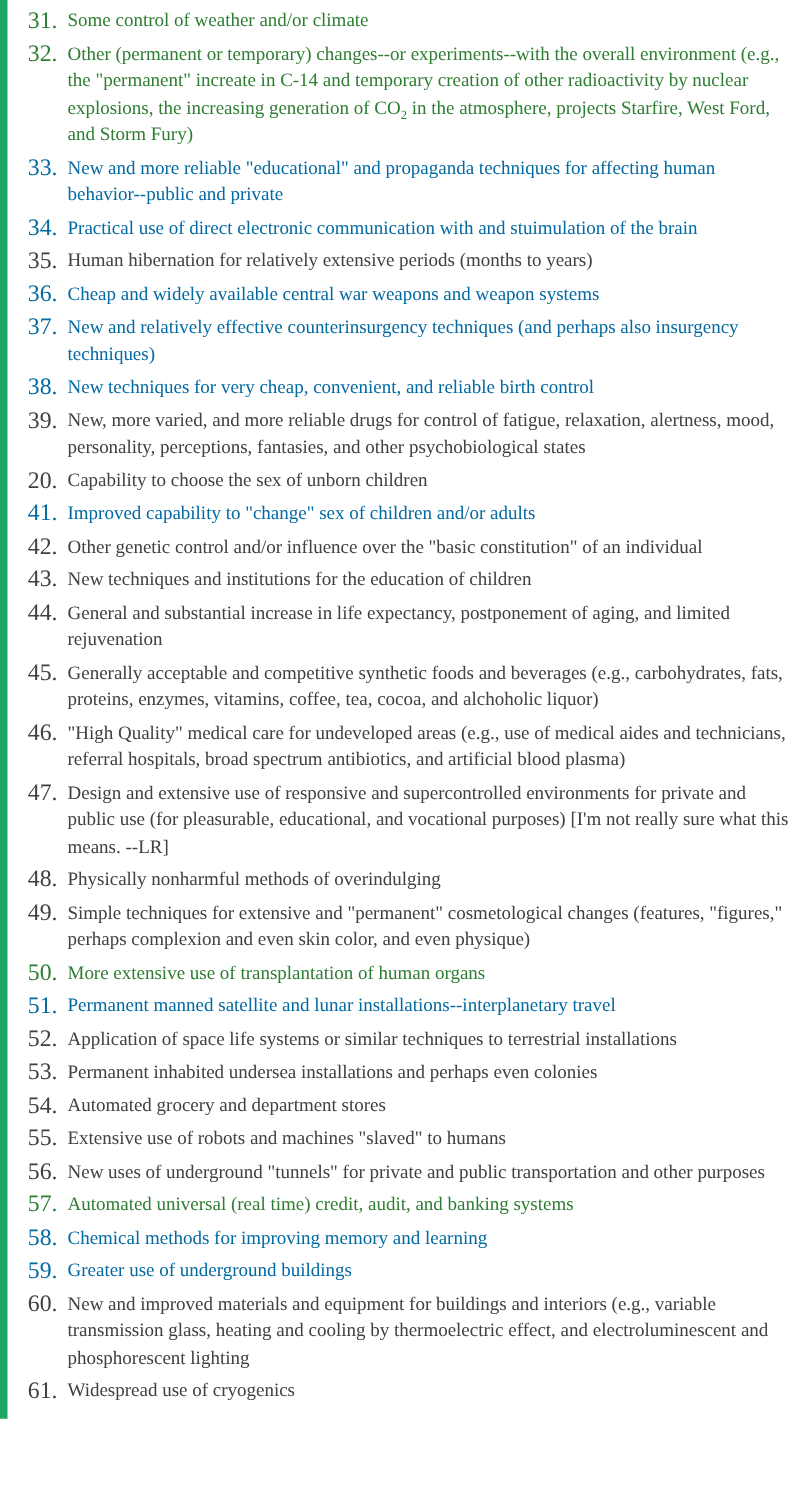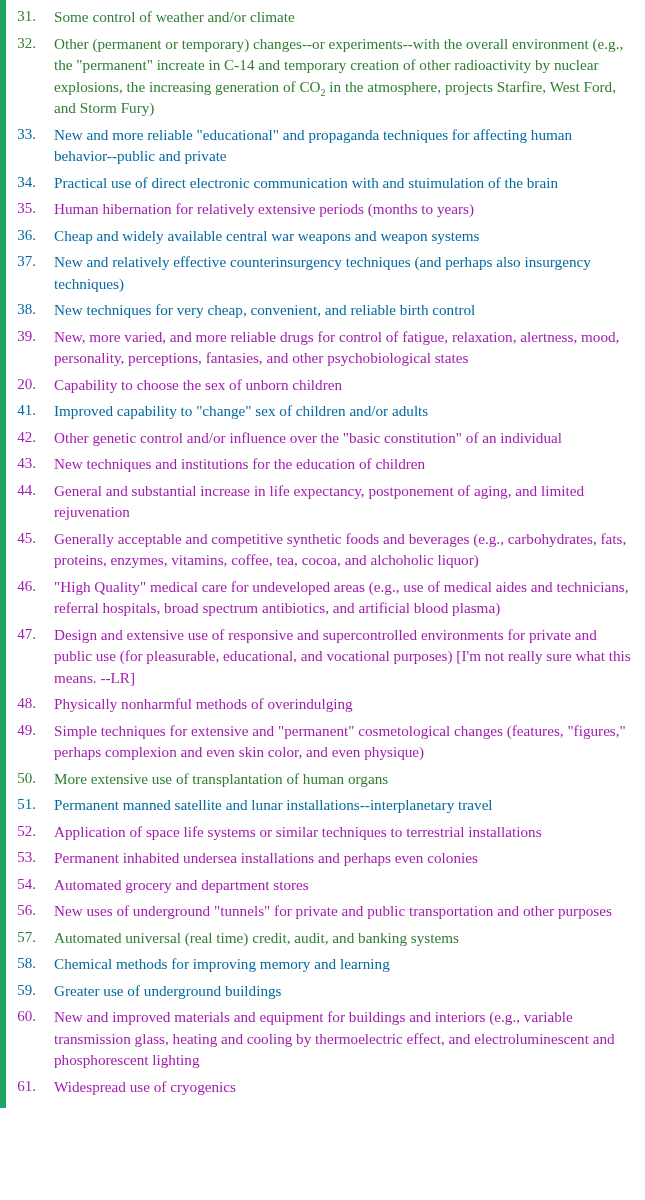--- a/index.html
+++ b/index.html
@@ -35,28 +35,28 @@
   ol.prediction-list > li {
     position: relative;
     padding-left: 54px;
     margin: 0 0 5px 0;
     font-size: 15.2px;
     line-height: 21.5px;
     text-align: left;
   }
   ol.prediction-list > li .num {
     position: absolute;
-    left: 10px;
+    left: 20px;
     top: 0;
     width: 26px;
     text-align: right;
-    font-size: 15px;
+    font-size: 19px;
     line-height: 21.5px;
   }
-  .c-red { color: #a21caf; }
+  .c-red { color: #404040; }
   .c-green { color: #2e7d32; }
   .c-magenta { color: #0369a1; }
   sub {
     font-size: 10px;
     vertical-align: sub;
     line-height: 0;
   }
 </style>
 </head>
 <body>
@@ -81,20 +81,21 @@
       <li class="c-red"><span class="num">45.</span><span>Generally acceptable and competitive synthetic foods and beverages (e.g., carbohydrates, fats, proteins, enzymes, vitamins, coffee, tea, cocoa, and alchoholic liquor)</span></li>
       <li class="c-red"><span class="num">46.</span><span>"High Quality" medical care for undeveloped areas (e.g., use of medical aides and technicians, referral hospitals, broad spectrum antibiotics, and artificial blood plasma)</span></li>
       <li class="c-red"><span class="num">47.</span><span>Design and extensive use of responsive and supercontrolled environments for private and public use (for pleasurable, educational, and vocational purposes) [I'm not really sure what this means. --LR]</span></li>
       <li class="c-red"><span class="num">48.</span><span>Physically nonharmful methods of overindulging</span></li>
       <li class="c-red"><span class="num">49.</span><span>Simple techniques for extensive and "permanent" cosmetological changes (features, "figures," perhaps complexion and even skin color, and even physique)</span></li>
       <li class="c-green"><span class="num">50.</span><span>More extensive use of transplantation of human organs</span></li>
       <li class="c-magenta"><span class="num">51.</span><span>Permanent manned satellite and lunar installations--interplanetary travel</span></li>
       <li class="c-red"><span class="num">52.</span><span>Application of space life systems or similar techniques to terrestrial installations</span></li>
       <li class="c-red"><span class="num">53.</span><span>Permanent inhabited undersea installations and perhaps even colonies</span></li>
       <li class="c-red"><span class="num">54.</span><span>Automated grocery and department stores</span></li>
+      <li class="c-red"><span class="num">55.</span><span>Extensive use of robots and machines "slaved" to humans</span></li>
       <li class="c-red"><span class="num">56.</span><span>New uses of underground "tunnels" for private and public transportation and other purposes</span></li>
       <li class="c-green"><span class="num">57.</span><span>Automated universal (real time) credit, audit, and banking systems</span></li>
       <li class="c-magenta"><span class="num">58.</span><span>Chemical methods for improving memory and learning</span></li>
       <li class="c-magenta"><span class="num">59.</span><span>Greater use of underground buildings</span></li>
       <li class="c-red"><span class="num">60.</span><span>New and improved materials and equipment for buildings and interiors (e.g., variable transmission glass, heating and cooling by thermoelectric effect, and electroluminescent and phosphorescent lighting</span></li>
       <li class="c-red"><span class="num">61.</span><span>Widespread use of cryogenics</span></li>
     </ol>
 </div>
 
 </body></html>

